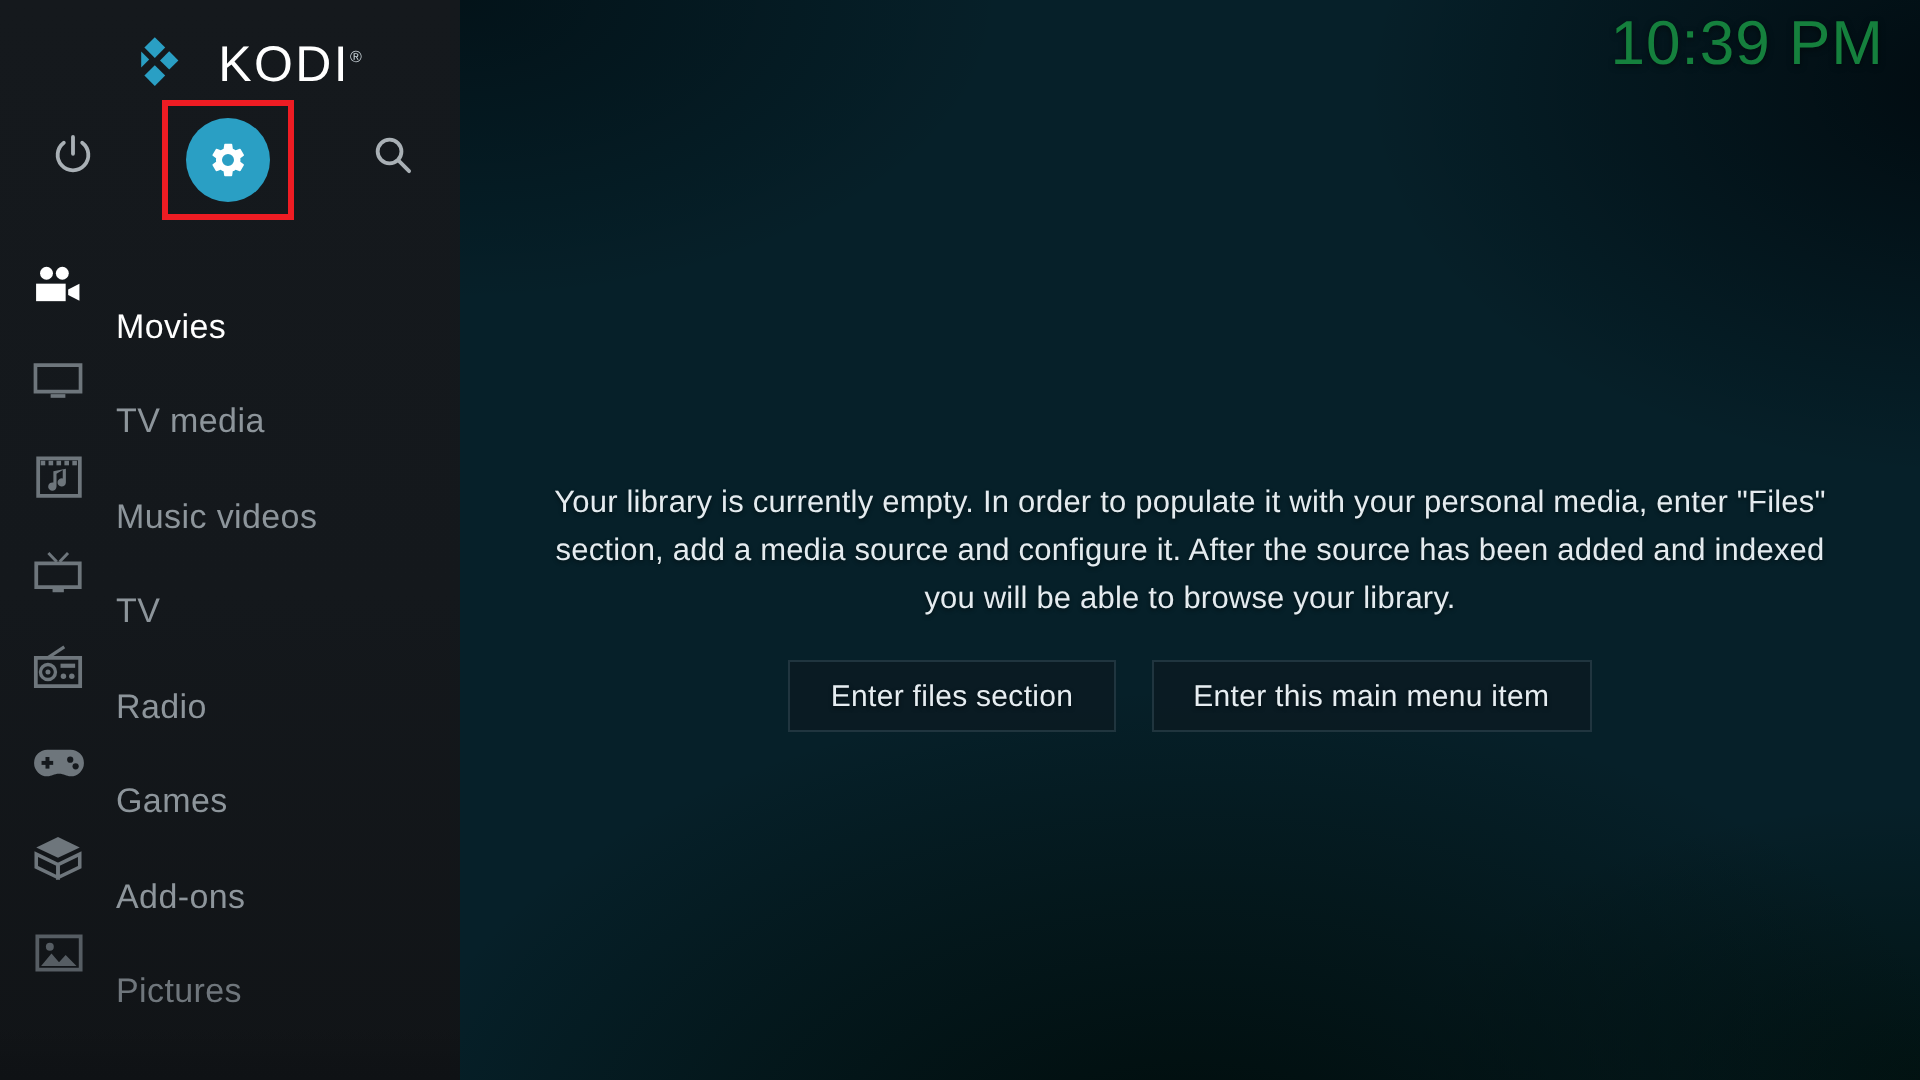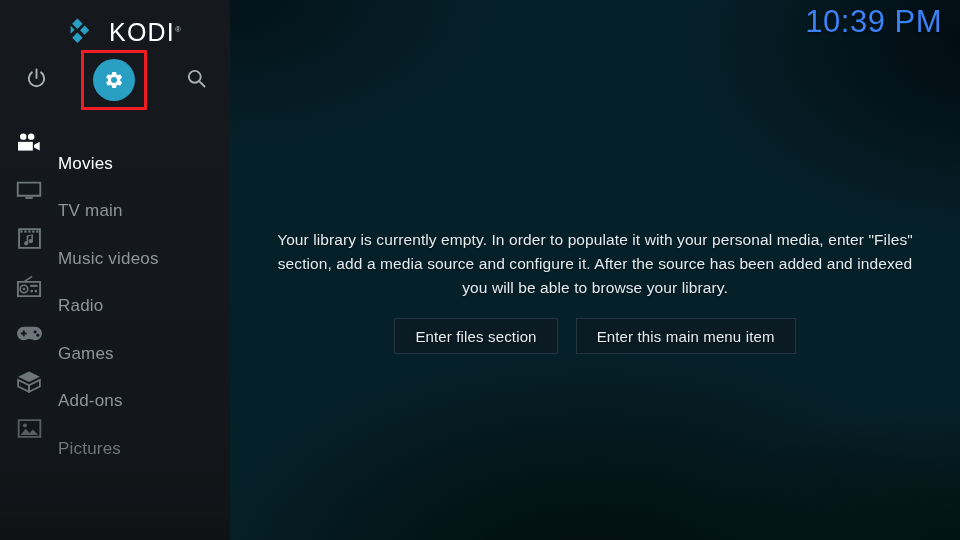--- a/index.html
+++ b/index.html
@@ -24,32 +24,32 @@
     background:
       radial-gradient(ellipse 85% 70% at 50% 110%, rgba(0,10,8,.92) 0%, rgba(2,16,16,.55) 38%, rgba(0,0,0,0) 66%),
       radial-gradient(ellipse 70% 60% at 104% 8%, rgba(0,6,10,.80) 0%, rgba(0,0,0,0) 60%),
       radial-gradient(ellipse 60% 45% at 0% 0%, rgba(0,8,12,.55) 0%, rgba(0,0,0,0) 62%),
       radial-gradient(ellipse 55% 40% at 100% 100%, rgba(0,14,10,.75) 0%, rgba(0,0,0,0) 64%);
   }
 
   
   .clock {
     position:absolute; right:18px; top:2px; z-index:6;
-    font-size:31px; font-weight:300; color:#3b82f6;
+    font-size:31px; font-weight:300; color:#15803d;
     letter-spacing:.5px; line-height:40px;
     text-shadow:0 1px 3px rgba(0,0,0,.5);
   }
 
   
   .empty-block {
     position:absolute; left:230px; top:228px; width:730px; z-index:5;
     text-align:center;
   }
   .empty-text {
-    width:660px; margin:0 auto;
+    width:660px; margin:12px auto;
     font-size:15.5px; line-height:24px; font-weight:400;
     color:#e4ebef; letter-spacing:.1px;
     text-shadow:0 1px 2px rgba(0,0,0,.45);
   }
   .btn-row { margin-top:18px; display:flex; justify-content:center; gap:18px; }
   .kbtn {
     display:inline-flex; align-items:center; justify-content:center;
     height:36px; padding:0 20px;
     background:rgba(11,26,34,.80);
     border:1px solid rgba(120,160,175,.20);
@@ -198,39 +198,49 @@
         <span class="mi-label">Movies</span>
       </div>
 
       <div class="menu-item dim">
         <span class="mi-icon">
           <svg viewBox="0 0 24 20" width="26" height="22" aria-hidden="true">
             <path d="M1.6 2.2h20.8v12.2H1.6z" fill="none" stroke="#6e767c" stroke-width="1.7"></path>
             <rect x="8.6" y="15.6" width="6.8" height="1.7"></rect>
           </svg>
         </span>
-        <span class="mi-label">TV main</span>
+        <span class="mi-label">TV media</span>
       </div>
 
 
       <div class="menu-item dim">
         <span class="mi-icon">
           <svg viewBox="0 0 24 22" width="25" height="23" aria-hidden="true">
             <path d="M2 2h20v18H2z" fill="none" stroke="#6e767c" stroke-width="1.8"></path>
             <rect x="3.2" y="3.2" width="2.2" height="2.2"></rect>
               <rect x="7" y="3.2" width="2.2" height="2.2"></rect>
             <rect x="10.8" y="3.2" width="2.2" height="2.2"></rect>
               <rect x="14.6" y="3.2" width="2.2" height="2.2"></rect>
             <rect x="18.4" y="3.2" width="2.2" height="2.2"></rect>
             <path d="M10.8 9.4v6.2a2 2 0 1 1-1.5-1.94V8.2l6-1.2v6.6a2 2 0 1 1-1.5-1.94V7.6z"></path>
           </svg>
         </span>
         <span class="mi-label">Music videos</span>
       </div>
 
+      <div class="menu-item dim">
+        <span class="mi-icon">
+          <svg viewBox="0 0 24 22" width="26" height="23" aria-hidden="true">
+            <path d="M7.4 1.4L11.4 5.6M16.8 1.4L12.8 5.6" stroke="#6e767c" stroke-width="1.4" fill="none"></path>
+            <path d="M1.6 6.4h20.8v11.4H1.6z" fill="none" stroke="#6e767c" stroke-width="1.8"></path>
+            <rect x="9.4" y="18.6" width="5.4" height="1.6"></rect>
+          </svg>
+        </span>
+        <span class="mi-label">TV</span>
+      </div>
 
       <div class="menu-item dim">
         <span class="mi-icon">
           <svg viewBox="0 0 24 22" width="26" height="23" aria-hidden="true">
             <path d="M15 1.4L7.4 6.4" stroke="#6e767c" stroke-width="1.5" fill="none"></path>
             <path d="M1.4 6.6h21.2v13.6H1.4z" fill="none" stroke="#6e767c" stroke-width="1.8"></path>
             <circle cx="7.2" cy="13.4" r="3.6" fill="none" stroke="#6e767c" stroke-width="1.6"></circle>
             <circle cx="7.2" cy="13.4" r="1.2"></circle>
             <rect x="13.2" y="9.4" width="7" height="2"></rect>
             <circle cx="14.6" cy="15.4" r="1.3"></circle>

